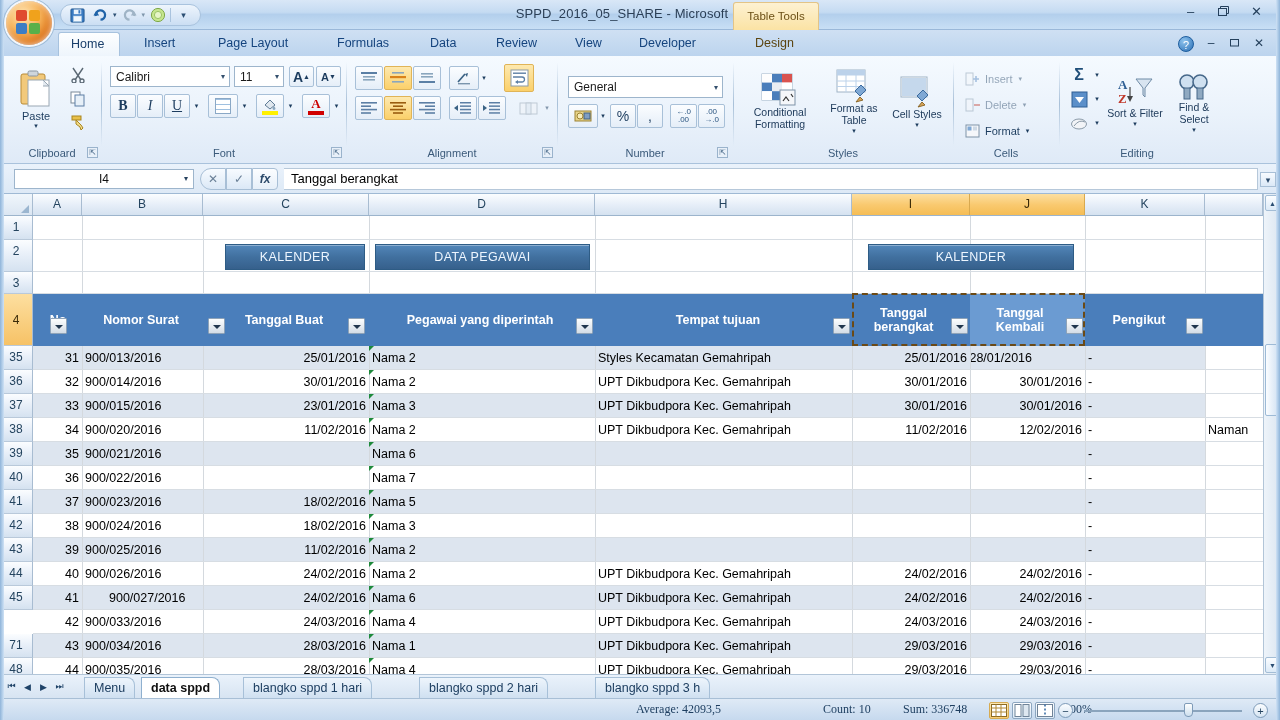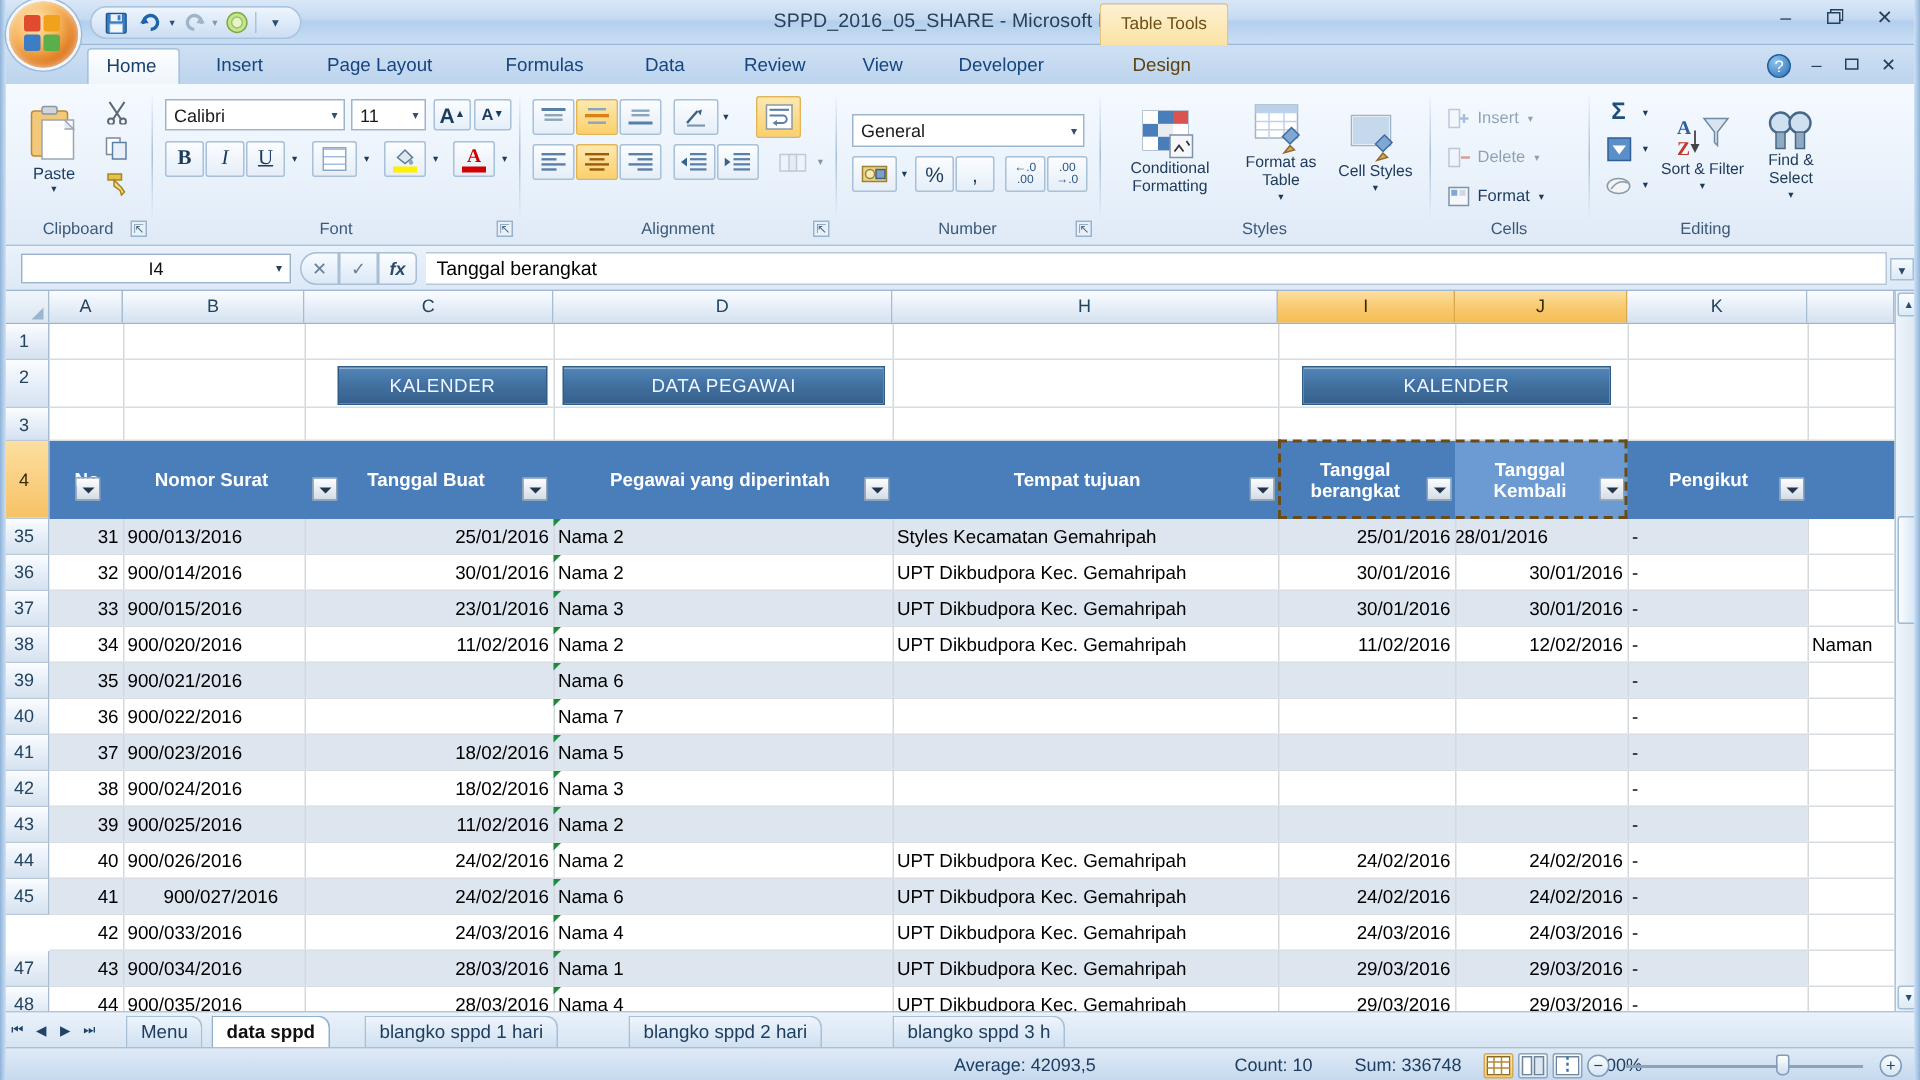--- a/index.html
+++ b/index.html
@@ -240,21 +240,21 @@
     font-size:12.5px; color:#1d3e60;
     background: linear-gradient(to bottom,#eef5fc,#cfe0f1);
     border:1px solid #a7c0d8; border-bottom:none; border-radius:0 8px 0 0; }
   .stab.active { background:#fff; font-weight:bold; color:#101010; border-color:#8fb0cf; }
 
   
   .status { position:absolute; left:0; top:698px; width:1280px; height:22px;
     background: linear-gradient(to bottom,#dfeaf6,#c6d9ee); border-top:1px solid #a8bfd6;
     display:flex; align-items:center; font-size:12px; color:#1d3e60; }
   .st-msg { margin-left:10px; }
-  .st-stat { position:absolute; font-size:12px; color:#1d3e60; }
+  .st-stat { position:absolute; font-size:12px; color:#1d3e60;font-family:Liberation Serif, serif; }
   .viewbtn { position:absolute; width:20px; height:17px; border:1px solid #8ca6c0; border-radius:2px;
     background:linear-gradient(to bottom,#fbfdff,#dceaf7); }
   .viewbtn.on { background:linear-gradient(to bottom,#fde9b4,#f8cc72); border-color:#d7ab52; }
   .zoom-ctl { position:absolute; right:12px; top:2px; width:210px; height:18px; display:flex; align-items:center; }
   .zs-line { position:absolute; left:26px; right:26px; top:9px; height:2px; background:#8aa4bd; }
   .zs-knob { position:absolute; left:126px; top:2px; width:9px; height:14px;
     background:linear-gradient(to bottom,#fdfefe,#cddfee); border:1px solid #7e9bb8; border-radius:2px 2px 4px 4px; }
   .zcirc { position:absolute; width:15px; height:15px; border-radius:50%;
     border:1px solid #7e9bb8; background:linear-gradient(to bottom,#fbfdff,#d5e4f2);
     display:flex; align-items:center; justify-content:center; font-size:11px; color:#24445f; top:2px; }
@@ -1025,21 +1025,21 @@
         <div class="vline" style="left: 82px; top: 416px; height: 23px;"></div>
         <div class="vline" style="left: 203px; top: 416px; height: 23px;"></div>
         <div class="vline" style="left: 369px; top: 416px; height: 23px;"></div>
         <div class="vline" style="left: 595px; top: 416px; height: 23px;"></div>
         <div class="vline" style="left: 852px; top: 416px; height: 23px;"></div>
         <div class="vline" style="left: 970px; top: 416px; height: 23px;"></div>
         <div class="vline" style="left: 1085px; top: 416px; height: 23px;"></div>
         <div class="vline" style="left: 1205px; top: 416px; height: 23px;"></div>
         <div class="vline" style="left: 1263px; top: 416px; height: 23px;"></div>
         <div class="greenmark" style="left: 369px; top: 416px;"></div>
-        <div class="rowhdr" style="top: 440px;">47</div>
+        <div class="rowhdr" style="top: 440px;">71</div>
         <div style="position: absolute; left: 33px; top: 440px; width: 1172px; height: 23px; background: rgb(221, 229, 239);"></div>
         <div class="hline" style="left: 33px; top: 463px; width: 1230px;"></div>
         <div>
           <div class="cell r" style="left: 33px; top: 440px; width: 49px; height: 23px;">43</div>
           <div class="cell l" style="left: 82px; top: 440px; width: 121px; height: 23px;">900/034/2016</div>
           <div class="cell r" style="left: 203px; top: 440px; width: 166px; height: 23px;">28/03/2016</div>
           <div class="cell l" style="left: 369px; top: 440px; width: 226px; height: 23px;">Nama 1</div>
           <div class="cell l" style="left: 595px; top: 440px; width: 257px; height: 23px;">UPT Dikbudpora Kec. Gemahripah</div>
           <div class="cell r" style="left: 852px; top: 440px; width: 118px; height: 23px;">29/03/2016</div>
           <div class="cell r" style="left: 970px; top: 440px; width: 115px; height: 23px;">29/03/2016</div>

